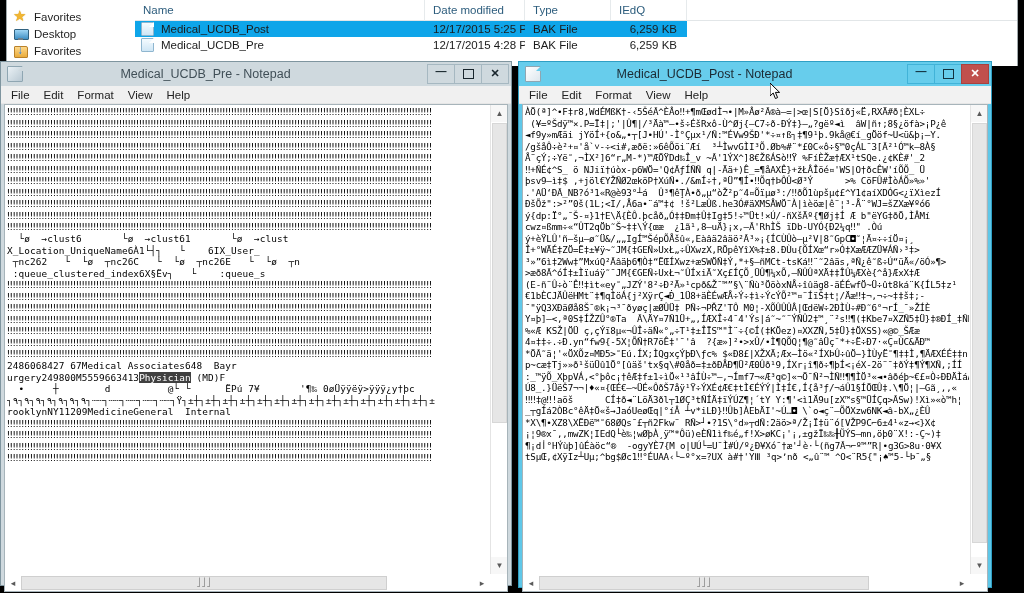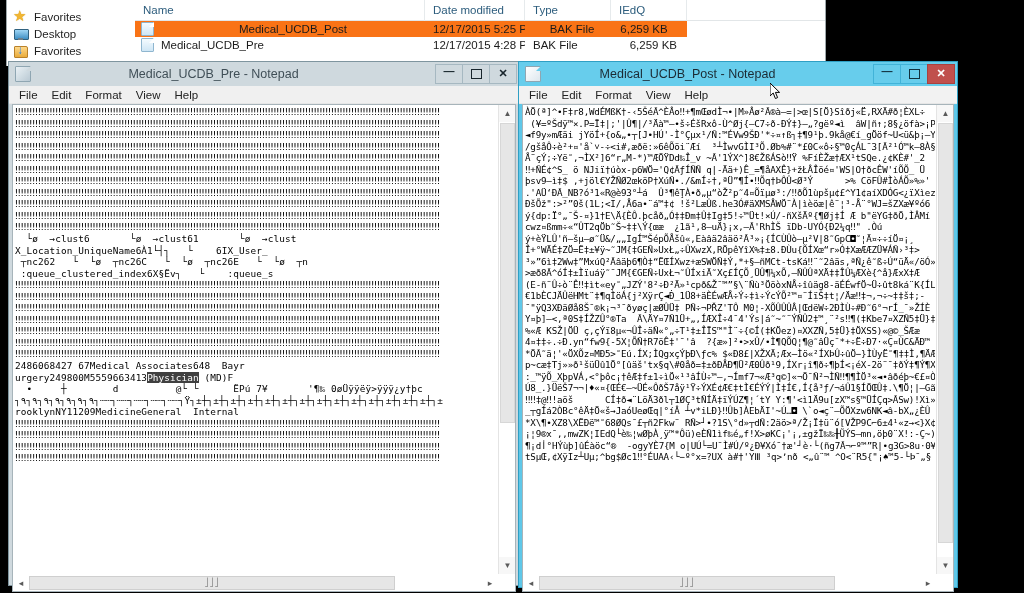--- a/index.html
+++ b/index.html
@@ -8,21 +8,21 @@
     overflow: hidden;
     background: #000000;
     font-family: "Liberation Sans", sans-serif;
   }
   #root { position: relative; width: 1024px; height: 593px; background:#000; }
 
   
   .explorer {
     position: absolute;
     left: 6px; top: 0px;
-    width: 820px; height: 66px;
+    width: 1012px; height: 66px;
     background: #ffffff;
     overflow: hidden;
     border-left: 1px solid #9fa8ab;
     border-right: 1px solid #9fa8ab;
   }
   .exp-nav {
     position: absolute; left: 0; top: 0;
     width: 128px; height: 66px;
     background: #ffffff;
     padding-top: 9px;
@@ -71,21 +71,21 @@
     font-size: 11.5px; color: #2d5d7d;
     padding-left: 8px; height: 21px; line-height: 21px;
     border-right: 1px solid #e6eaec;
     overflow: hidden; white-space: nowrap;
   }
   .exp-row {
     display: flex; height: 16px; align-items: center;
     font-size: 11.5px; color: #1b1b1b;
   }
   .exp-row.selected .cell-name { background: #f3f3f3; }
-  .exp-row.selected .cell { background: #f97316; text-align: center; }
+  .exp-row.selected .cell { background: #0ea5e9; }
   .exp-row .cell {
     padding-left: 8px; height: 16px; line-height: 16px;
     overflow: hidden; white-space: nowrap;
   }
   .c-name  { width: 290px; position: relative; padding-left: 26px !important; }
   .c-date  { width: 100px; }
   .c-type  { width: 86px; }
   .c-size  { width: 76px; text-align: right; padding-right: 10px; padding-left:0 !important;}
   .h-name  { width: 290px; }
   .h-date  { width: 100px; }
@@ -101,22 +101,22 @@
     border-width:0 0 5px 5px; border-style:solid;
     border-color: transparent transparent #ffffff transparent;
   }
 
   
   .notepad {
     position: absolute;
     background: #d8e2e8;
     border: 1px solid #6f8a98;
   }
-  .np-left  { left: 8px;   top: 61px; width: 512px; height: 525px; }
-  .np-right { left: 518px; top: 61px; width: 440px; height: 527px; }
+  .np-left  { left: 0;   top: 61px; width: 512px; height: 525px; }
+  .np-right { left: 518px; top: 61px; width: 474px; height: 527px; }
 
   .np-left  { background: #cfd9de; border:1px solid #7f959f; }
   .np-right { background: #5fc7e8; border:1px solid #2f9fc4; }
 
   .np-title {
     position: relative; height: 24px;
     display: flex; align-items: center;
   }
   .np-left .np-title  { background: #cfd9de; }
   .np-right .np-title { background: #67cdec; }

